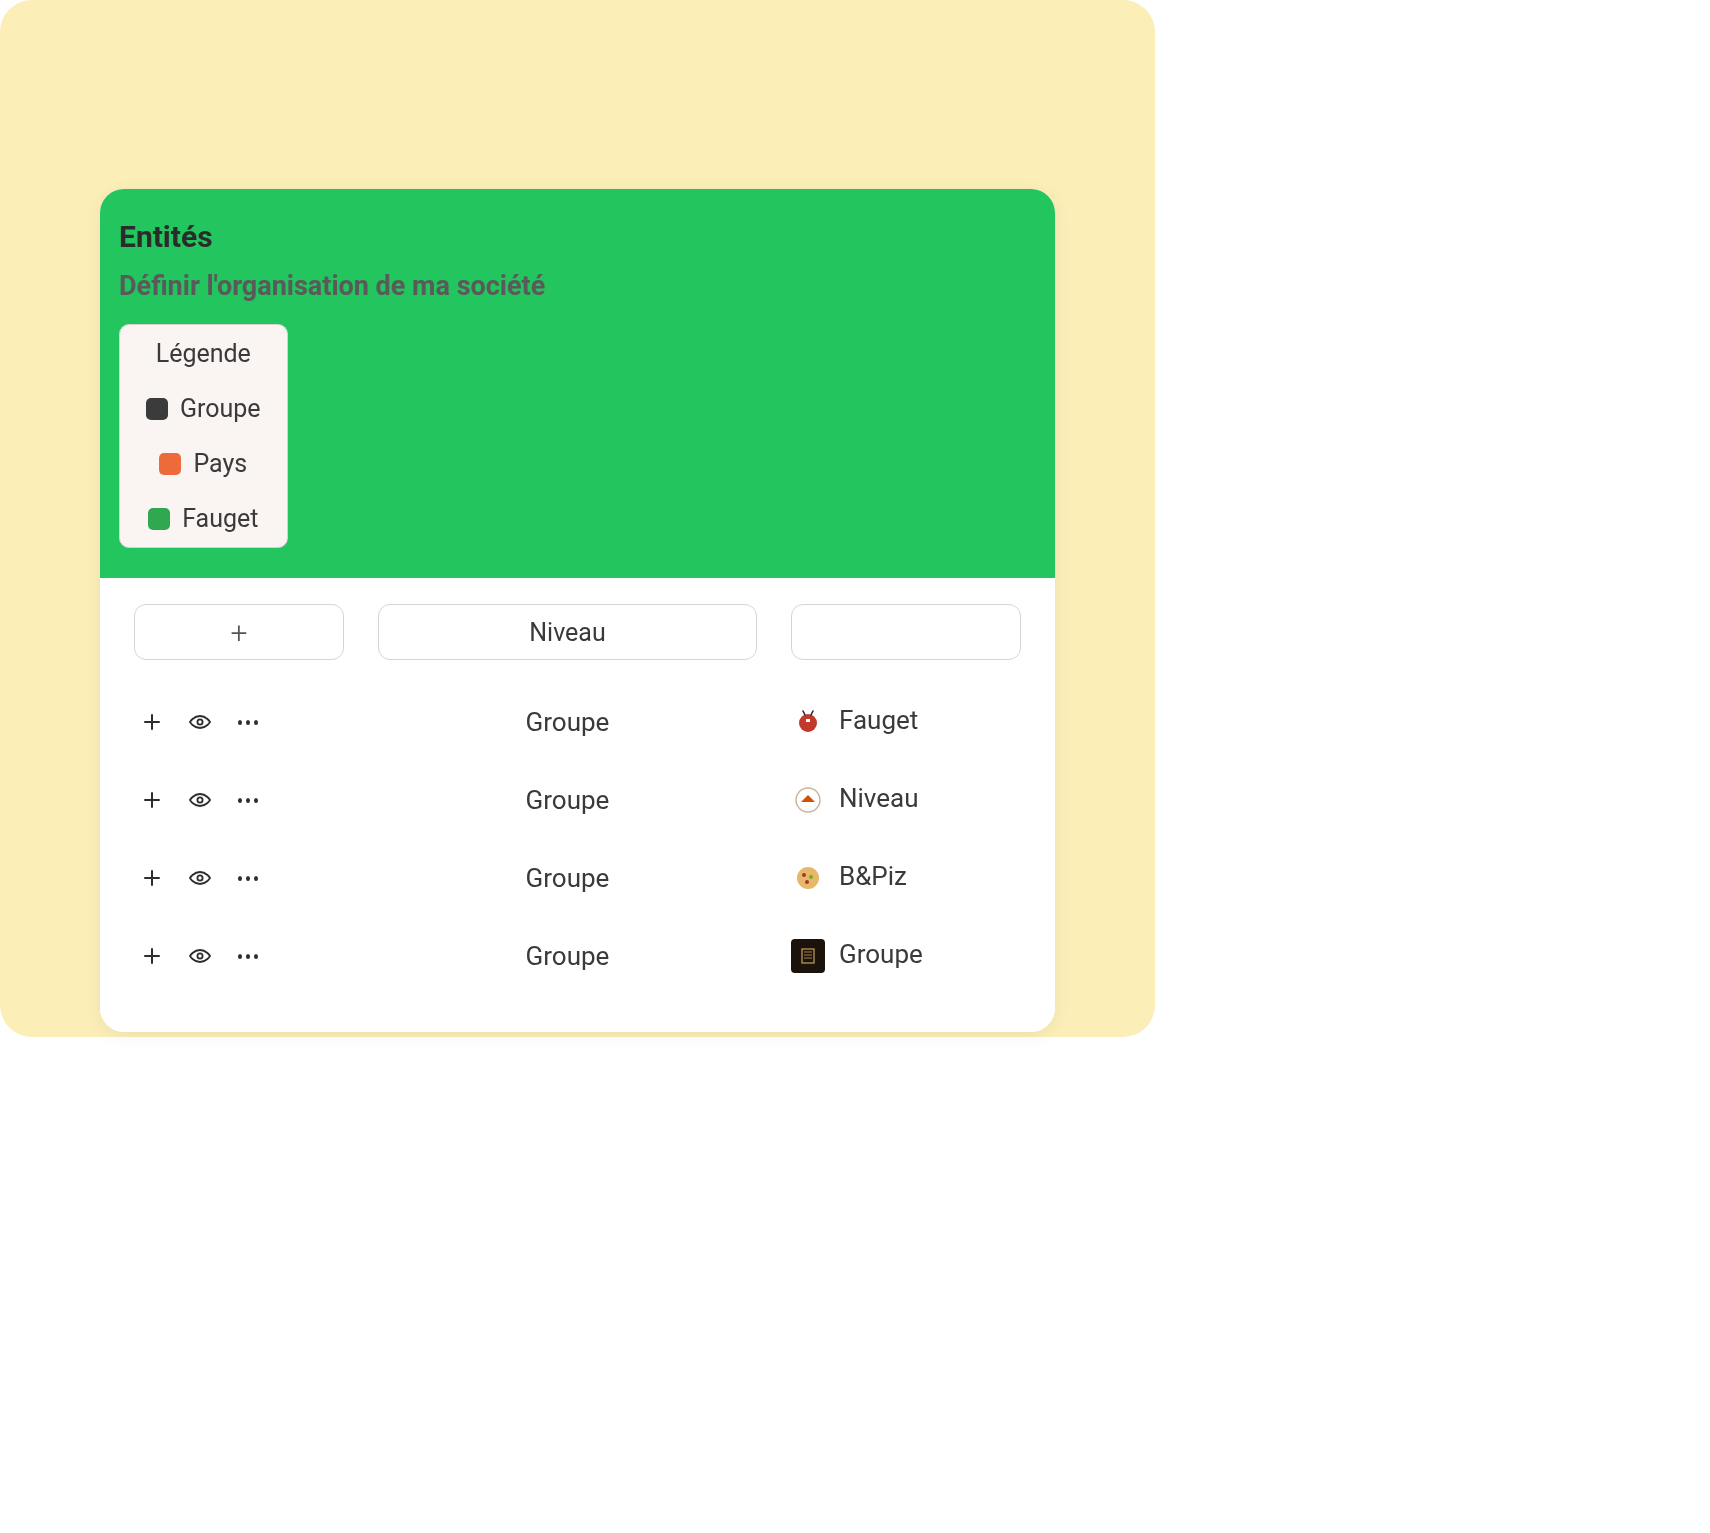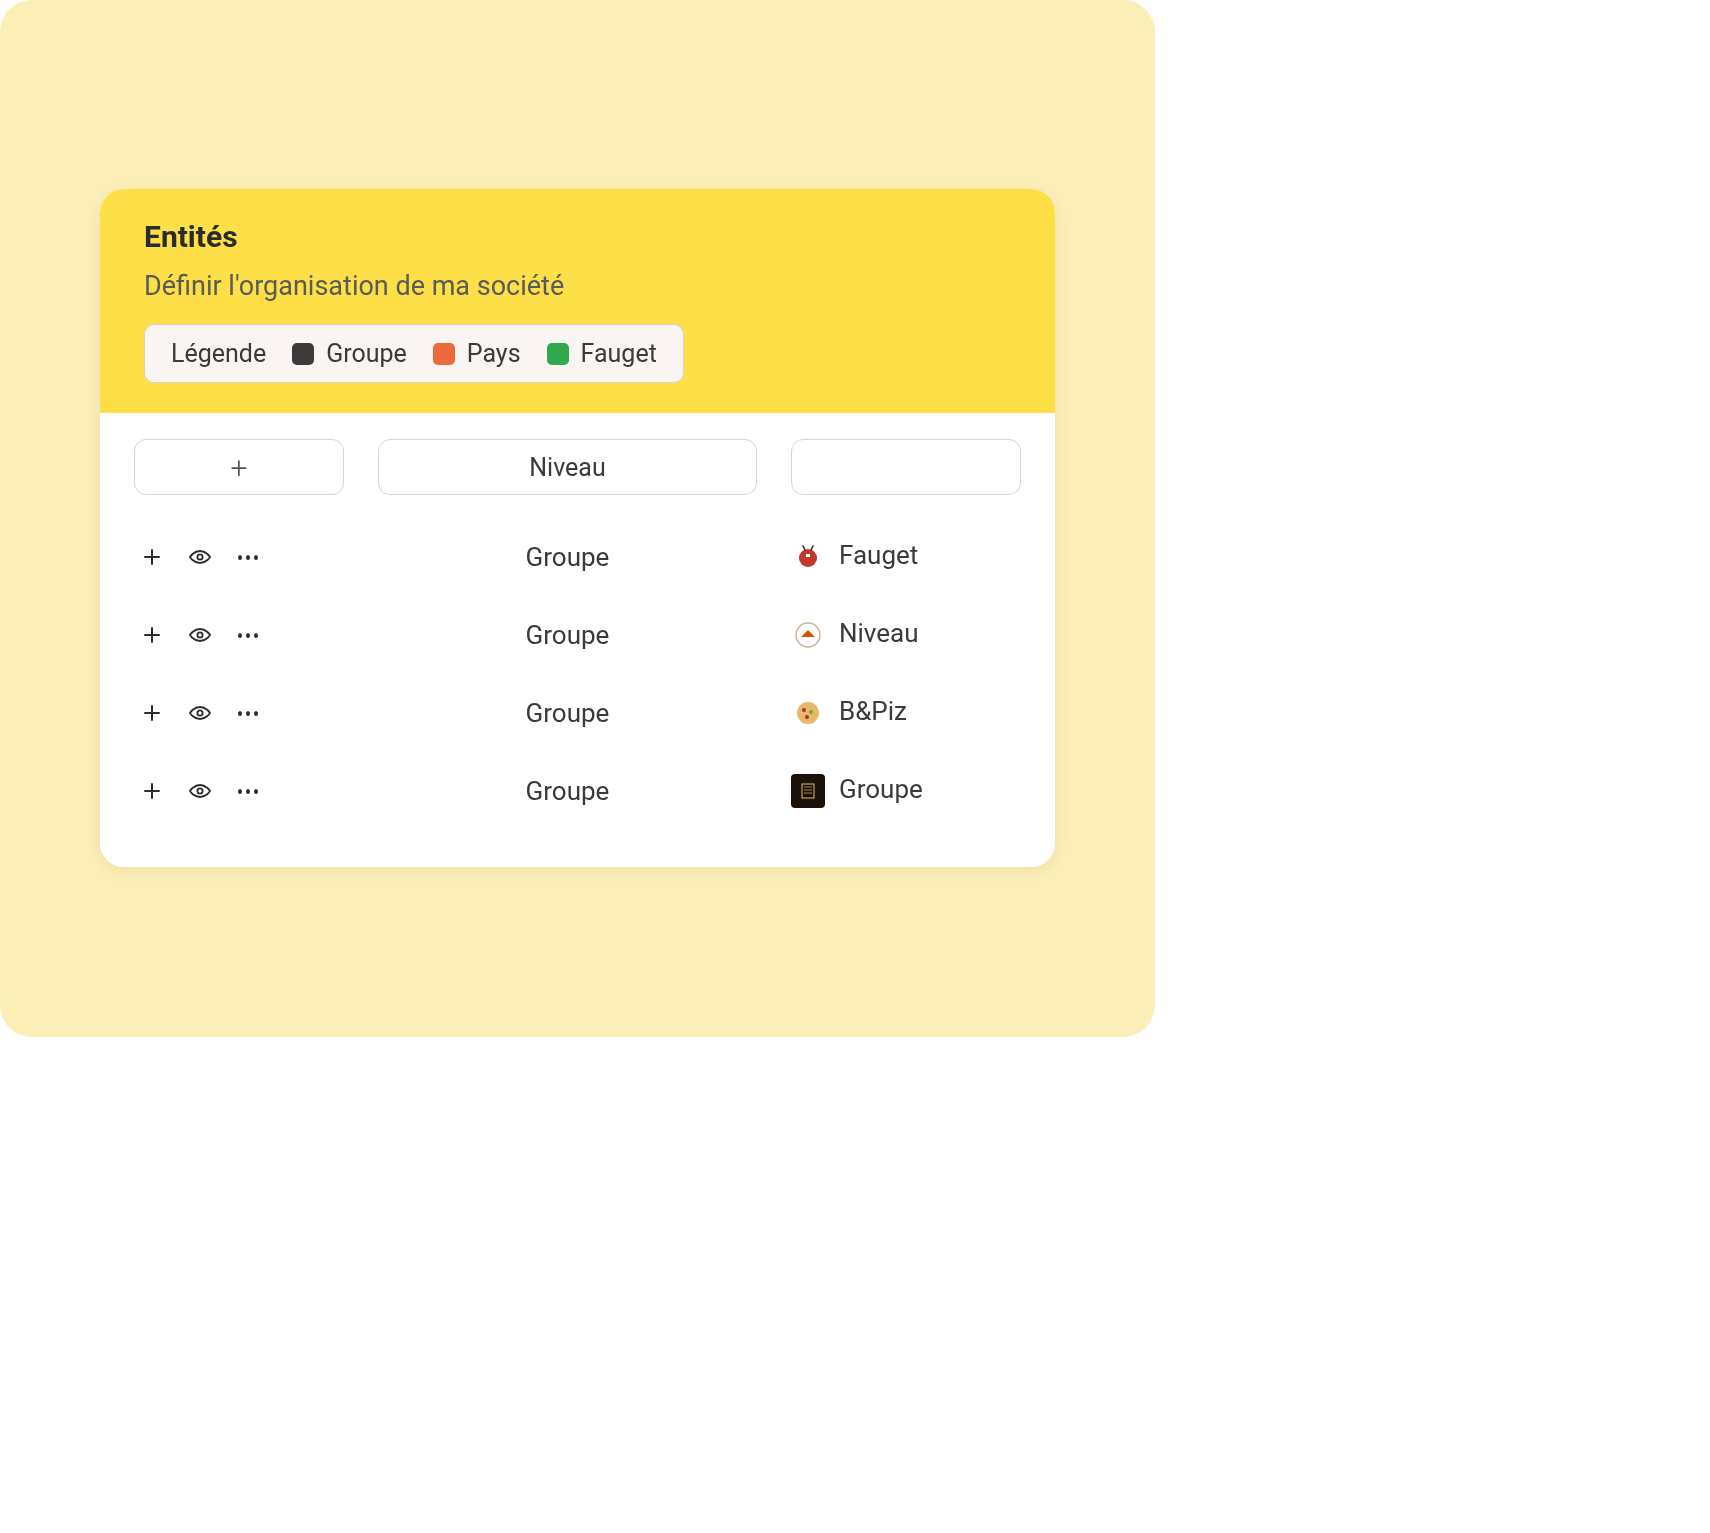--- a/index.html
+++ b/index.html
@@ -22,43 +22,44 @@
     position: absolute;
     top: 189px;
     left: 100px;
     width: 955px;
     background: #ffffff;
     border-radius: 24px;
     box-shadow: 0 4px 18px rgba(0,0,0,0.06);
     overflow: hidden;
   }
   .card-header {
-    background: #fde047;
-    padding: 30px 34px 30px 44px;
+    background: #22c55e;
+    padding: 30px 34px 30px 19px;
   }
   .title {
     font-size: 30px;
     font-weight: 700;
     color: #2b2b2b;
     margin-bottom: 16px;
   }
   .subtitle {
     font-size: 27px;
-    font-weight: 400;
+    font-weight: 700;
     color: #5a5a5a;
     margin-bottom: 22px;
   }
   .legend-box {
     display: inline-flex;
     align-items: center;
     gap: 26px;
     border: 1px solid #d8d2cf;
     border-radius: 10px;
     padding: 14px 26px;
     background: #faf4f2;
+    flex-direction: column;
   }
   .legend-label {
     font-size: 25px;
     color: #3a3a3a;
   }
   .legend-item {
     display: inline-flex;
     align-items: center;
     gap: 12px;
     font-size: 25px;

